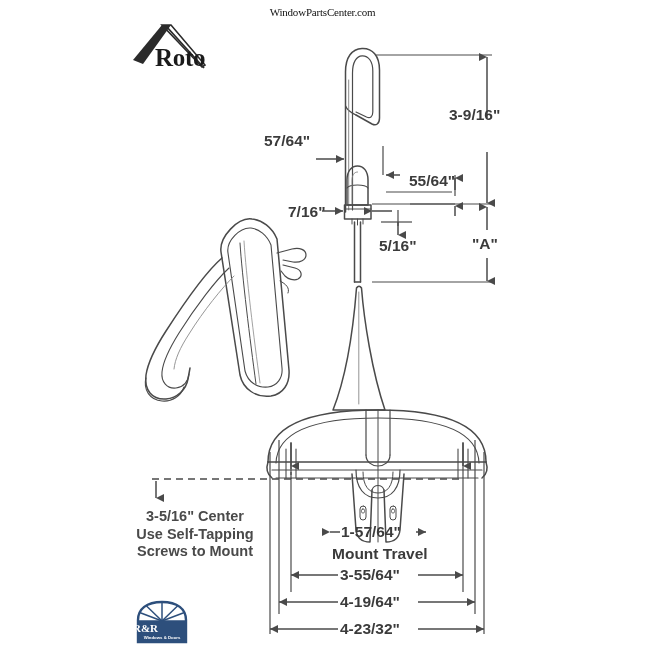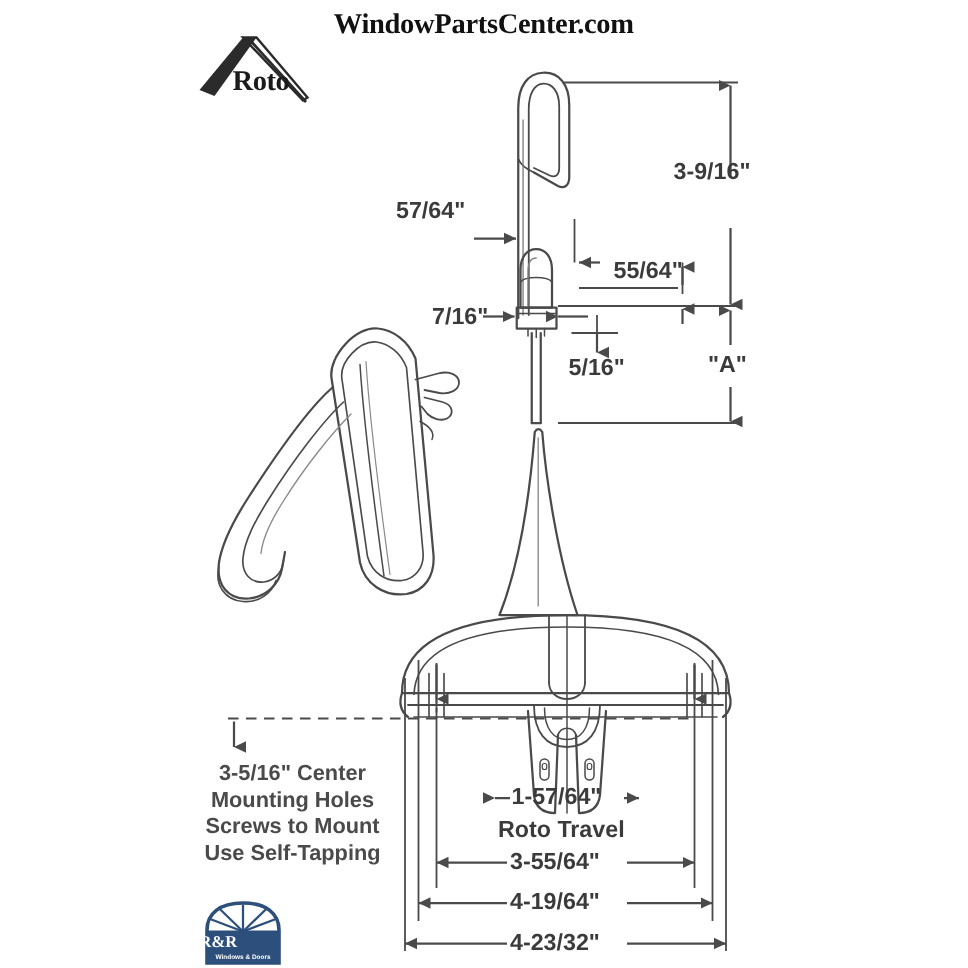--- a/index.html
+++ b/index.html
@@ -25,42 +25,42 @@
     width: 645px;
     height: 645px;
   }
   .site-title {
     position: absolute;
     left: 0;
     top: 6px;
     width: 645px;
     text-align: center;
     font-family: "Liberation Serif", serif;
-    font-weight: bold;
-    font-size: 19px;
+    font-weight: normal;
+    font-size: 11px;
     letter-spacing: -0.2px;
     color: #111111;
     white-space: nowrap;
   }
   
   .roto-logo {
     position: absolute;
     left: 131px;
     top: 22px;
     width: 86px;
     height: 50px;
   }
   .roto-logo svg { display: block; }
   .roto-word {
     position: absolute;
     left: 24px;
     top: 22px;
     font-family: "Liberation Serif", serif;
     font-weight: bold;
-    font-size: 19px;
+    font-size: 25px;
     color: #1b1b1b;
     letter-spacing: -0.3px;
   }
   
   .rr-logo {
     position: absolute;
     left: 133px;
     top: 600px;
     width: 58px;
     height: 44px;
@@ -359,33 +359,32 @@
   <div class="dim" style="left:409px; top:172px;">55/64"</div>
 
   <div class="dim" style="left:288px; top:203px;">7/16"</div>
 
   <div class="dim" style="left:379px; top:237px;">5/16"</div>
 
   <div class="dim" style="left:472px; top:235px;">"A"</div>
 
   <div class="dim" style="left:341px; top:523px;">1-57/64"</div>
 
-  <div class="dim" style="left:332px; top:545px;">Roto Travel</div>
+  <div class="dim" style="left:332px; top:545px;">Mount Travel</div>
 
   <div class="dim" style="left:340px; top:566px;">3-55/64"</div>
 
   <div class="dim" style="left:340px; top:593px;">4-19/64"</div>
 
   <div class="dim" style="left:340px; top:620px;">4-23/32"</div>
 
   <div class="note" style="left:130px; top:508px; width:130px;">
     <div>3-5/16" Center</div>
-    <div>Mounting Holes</div>
+    <div>Use Self-Tapping</div>
     <div>Screws to Mount</div>
-    <div>Use Self-Tapping</div>
   </div>
 
   <div class="rr-logo">
     <svg width="58" height="44" viewBox="0 0 58 44">
       <path d="M5 42 L5 20 C5 9 13.5 2 29 2 C44.5 2 53 9 53 20 L53 42 Z" fill="#ffffff" stroke="#2d4f7c" stroke-width="2.4"></path>
 
       <g stroke="#2d4f7c" stroke-width="1.5" fill="none">
         <path d="M29 21 L29 3"></path>
         <path d="M29 21 L6.6 12.5"></path>
         <path d="M29 21 L51.4 12.5"></path>

